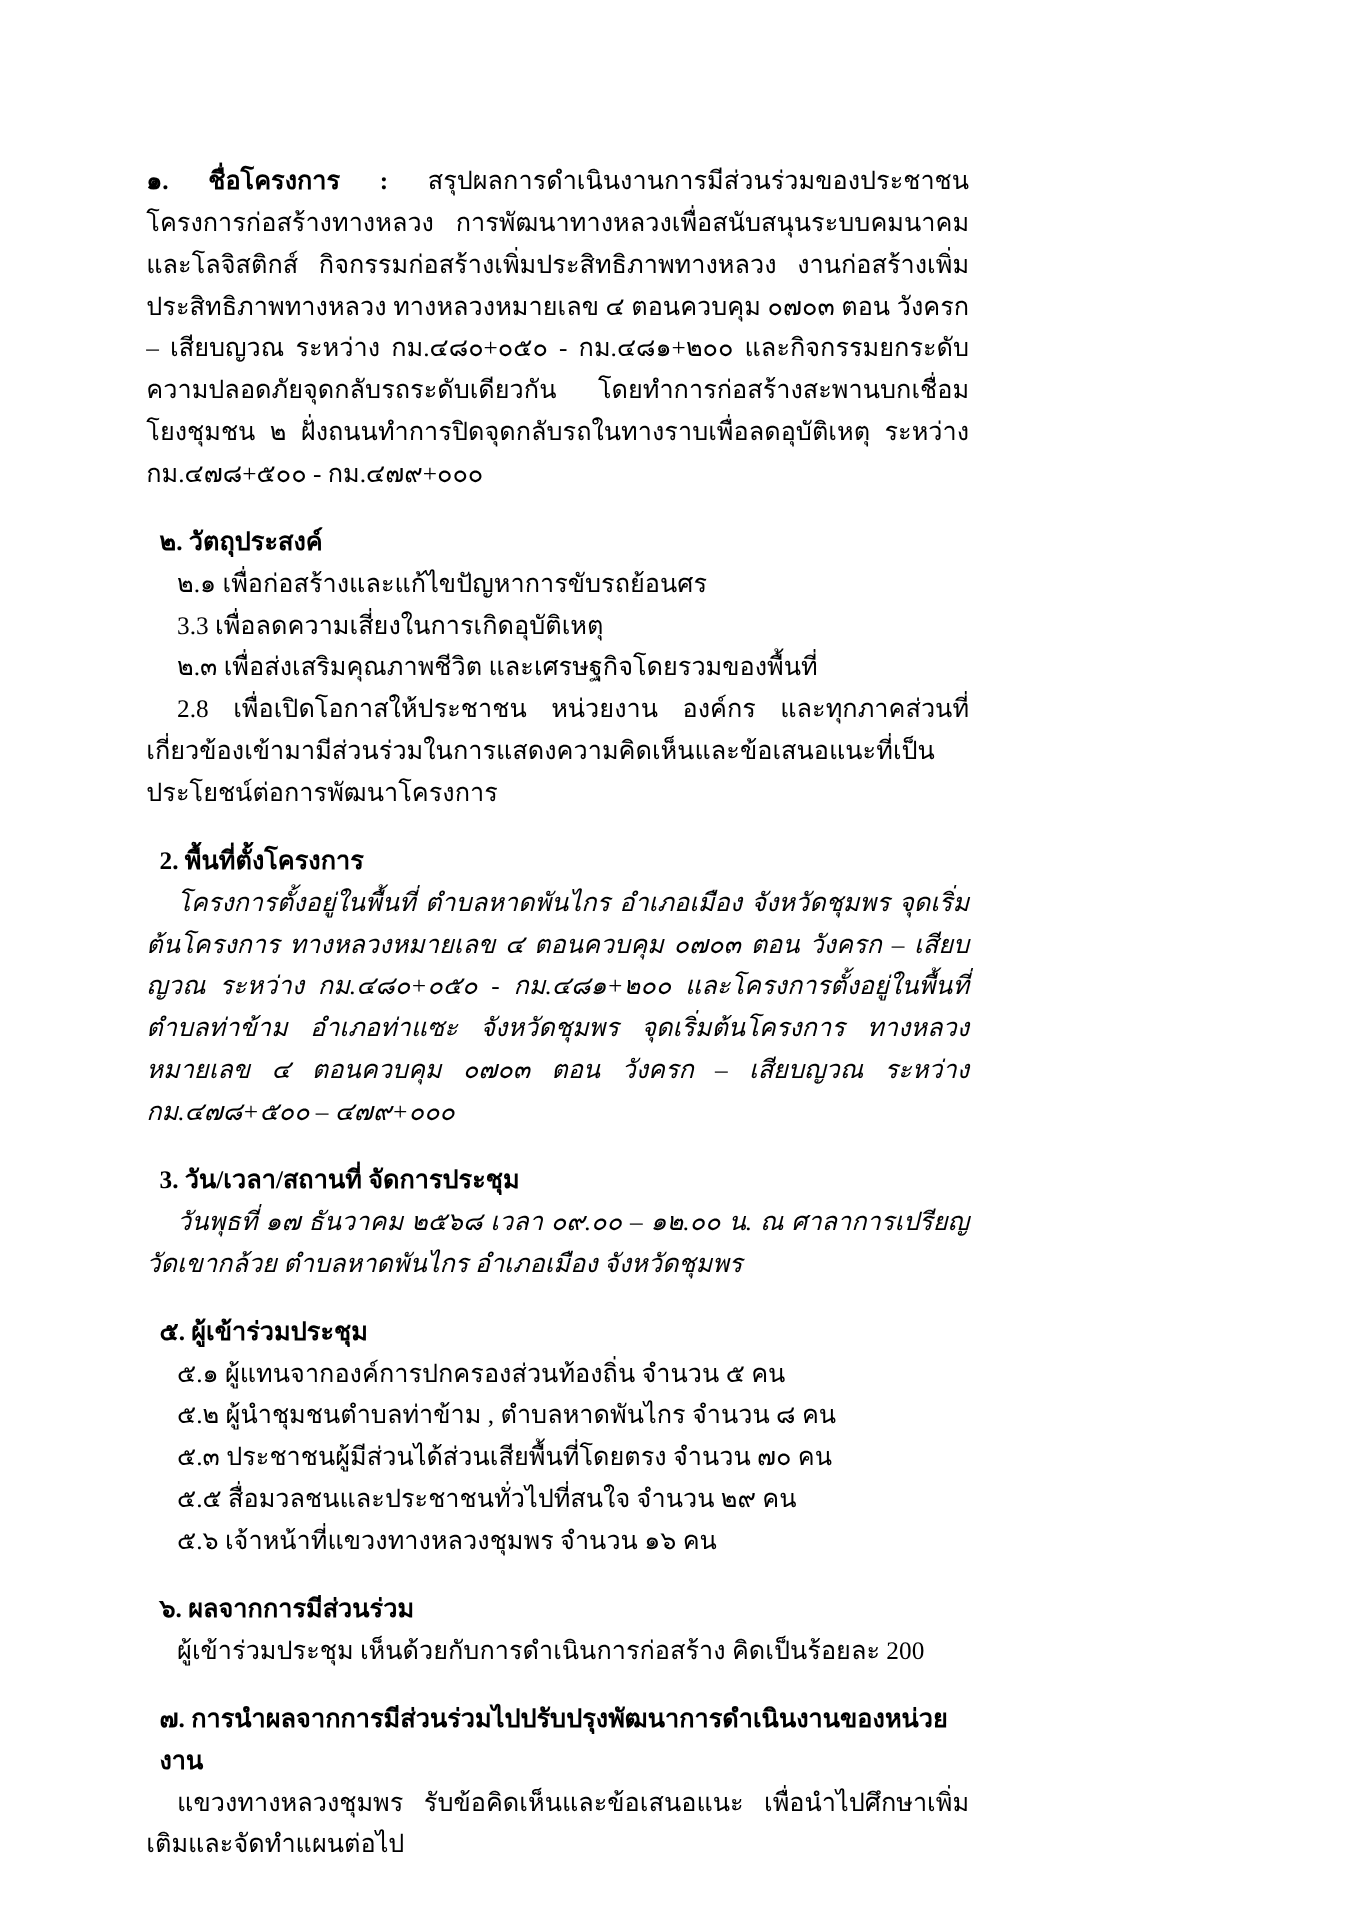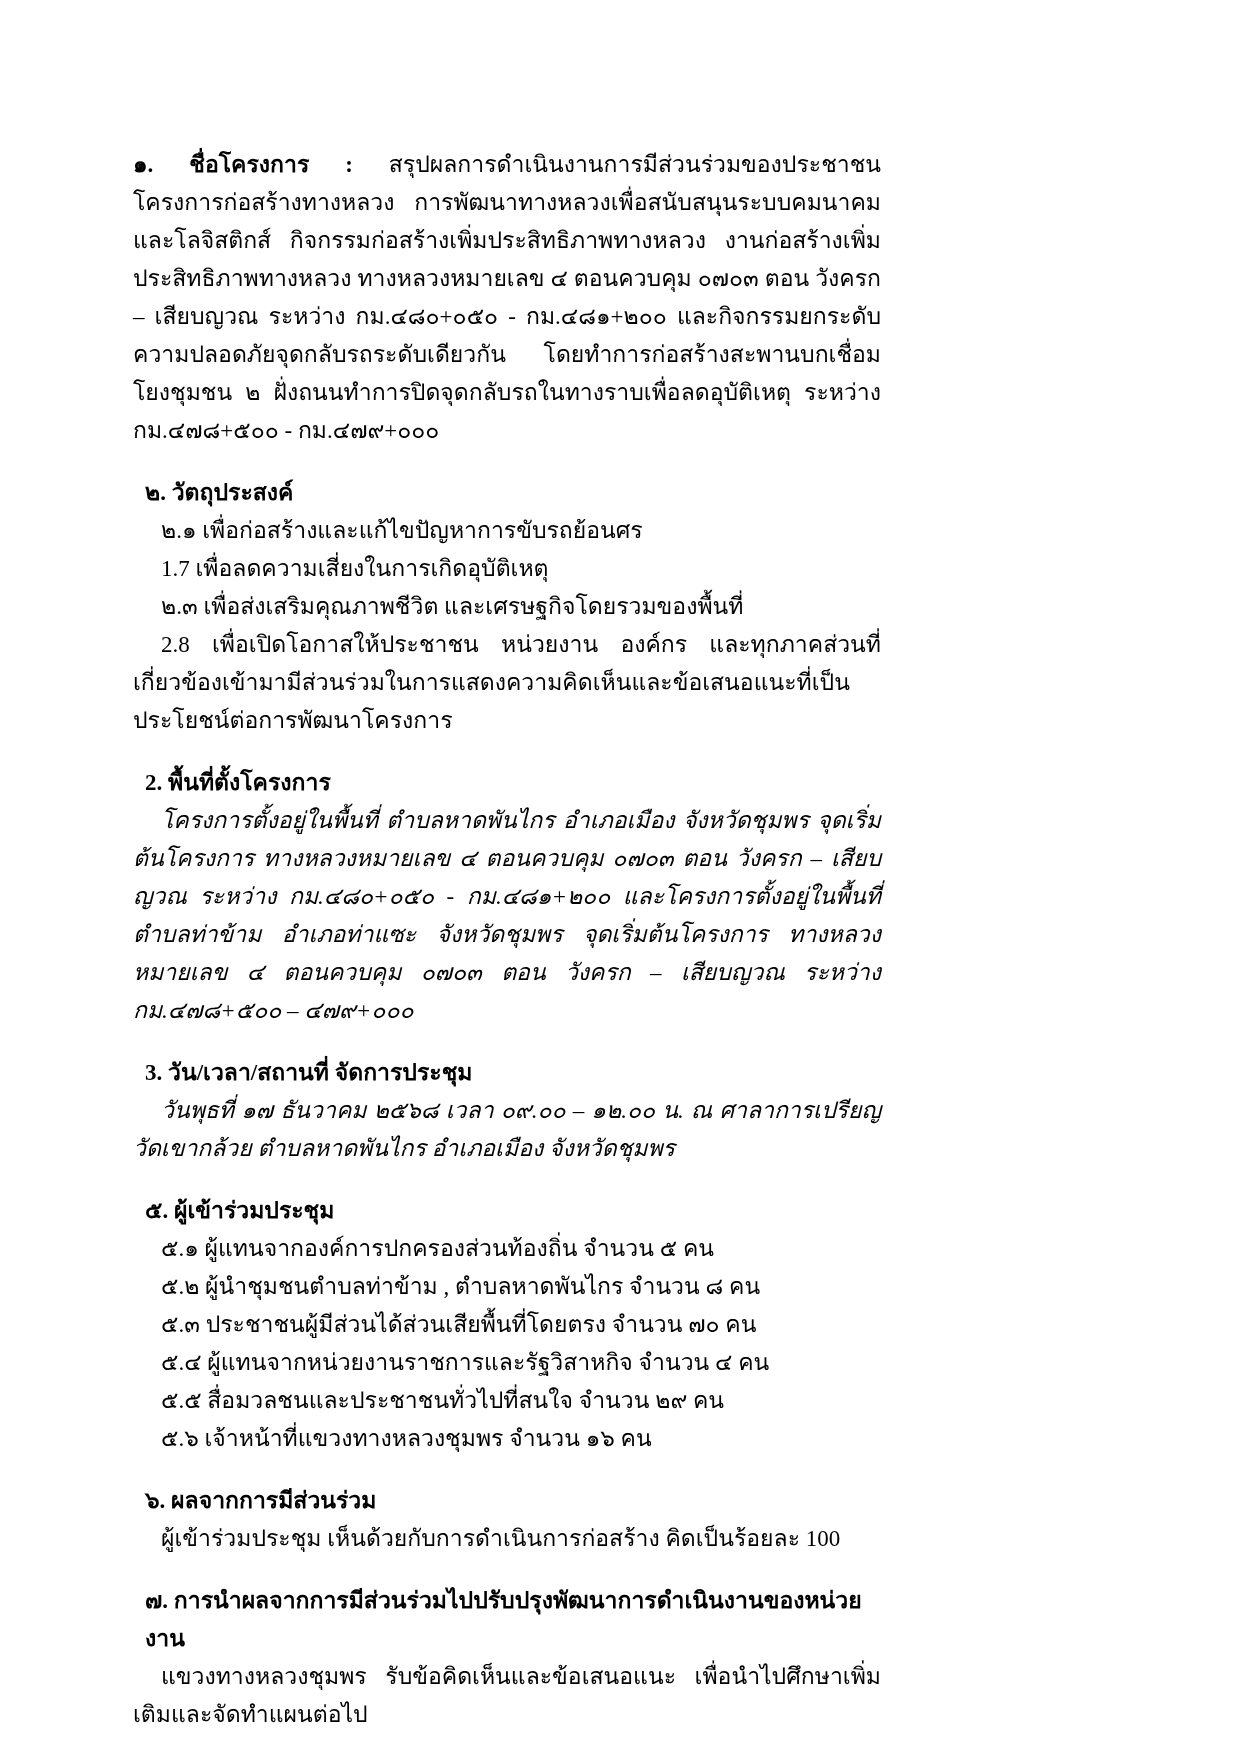--- a/index.html
+++ b/index.html
@@ -55,48 +55,47 @@
 <div class="page">
   <div class="doc">
 
     <section>
       <p><span class="lead-bold">๑. ชื่อโครงการ :</span> <span>สรุปผลการดำเนินงานการมีส่วนร่วมของประชาชน โครงการก่อสร้างทางหลวง การพัฒนาทางหลวงเพื่อสนับสนุนระบบคมนาคมและโลจิสติกส์ กิจกรรมก่อสร้างเพิ่มประสิทธิภาพทางหลวง งานก่อสร้างเพิ่มประสิทธิภาพทางหลวง ทางหลวงหมายเลข ๔ ตอนควบคุม ๐๗๐๓ ตอน วังครก – เสียบญวณ ระหว่าง กม.๔๘๐+๐๕๐ - กม.๔๘๑+๒๐๐ และกิจกรรมยกระดับความปลอดภัยจุดกลับรถระดับเดียวกัน โดยทำการก่อสร้างสะพานบกเชื่อมโยงชุมชน ๒ ฝั่งถนนทำการปิดจุดกลับรถในทางราบเพื่อลดอุบัติเหตุ ระหว่าง กม.๔๗๘+๕๐๐ - กม.๔๗๙+๐๐๐</span></p>
     </section>
 
     <section>
       <p class="section-heading">๒. วัตถุประสงค์</p>
       <p class="item">๒.๑ เพื่อก่อสร้างและแก้ไขปัญหาการขับรถย้อนศร</p>
-      <p class="item">1.7 เพื่อลดความเสี่ยงในการเกิดอุบัติเหตุ</p>
+      <p class="item">3.3 เพื่อลดความเสี่ยงในการเกิดอุบัติเหตุ</p>
       <p class="item">๒.๓ เพื่อส่งเสริมคุณภาพชีวิต และเศรษฐกิจโดยรวมของพื้นที่</p>
       <p class="item">2.8 เพื่อเปิดโอกาสให้ประชาชน หน่วยงาน องค์กร และทุกภาคส่วนที่เกี่ยวข้องเข้ามามีส่วนร่วมในการแสดงความคิดเห็นและข้อเสนอแนะที่เป็นประโยชน์ต่อการพัฒนาโครงการ</p>
     </section>
 
     <section>
       <p class="section-heading">2. พื้นที่ตั้งโครงการ</p>
       <p class="indent half-gap">โครงการตั้งอยู่ในพื้นที่ ตำบลหาดพันไกร อำเภอเมือง จังหวัดชุมพร จุดเริ่มต้นโครงการ ทางหลวงหมายเลข ๔ ตอนควบคุม ๐๗๐๓ ตอน วังครก – เสียบญวณ ระหว่าง กม.๔๘๐+๐๕๐ - กม.๔๘๑+๒๐๐ และโครงการตั้งอยู่ในพื้นที่ ตำบลท่าข้าม อำเภอท่าแซะ จังหวัดชุมพร จุดเริ่มต้นโครงการ ทางหลวงหมายเลข ๔ ตอนควบคุม ๐๗๐๓ ตอน วังครก – เสียบญวณ ระหว่าง กม.๔๗๘+๕๐๐ – ๔๗๙+๐๐๐</p>
     </section>
 
     <section>
       <p class="section-heading">3. วัน/เวลา/สถานที่ จัดการประชุม</p>
       <p class="indent half-gap">วันพุธที่ ๑๗ ธันวาคม ๒๕๖๘ เวลา ๐๙.๐๐ – ๑๒.๐๐ น. ณ ศาลาการเปรียญวัดเขากล้วย ตำบลหาดพันไกร อำเภอเมือง จังหวัดชุมพร</p>
     </section>
 
     <section>
       <p class="section-heading">๕. ผู้เข้าร่วมประชุม</p>
       <p class="item">๕.๑ ผู้แทนจากองค์การปกครองส่วนท้องถิ่น จำนวน ๕ คน</p>
       <p class="item">๕.๒ ผู้นำชุมชนตำบลท่าข้าม , ตำบลหาดพันไกร จำนวน ๘ คน</p>
       <p class="item">๕.๓ ประชาชนผู้มีส่วนได้ส่วนเสียพื้นที่โดยตรง จำนวน ๗๐ คน</p>
-      <p class="item">๕.๔ ผู้แทนจากหน่วยงานราชการและรัฐวิสาหกิจ จำนวน ๔ คน</p>
       <p class="item">๕.๕ สื่อมวลชนและประชาชนทั่วไปที่สนใจ จำนวน ๒๙ คน</p>
       <p class="item">๕.๖ เจ้าหน้าที่แขวงทางหลวงชุมพร จำนวน ๑๖ คน</p>
     </section>
 
     <section>
       <p class="section-heading">๖. ผลจากการมีส่วนร่วม</p>
-      <p class="indent">ผู้เข้าร่วมประชุม เห็นด้วยกับการดำเนินการก่อสร้าง คิดเป็นร้อยละ 100</p>
+      <p class="indent">ผู้เข้าร่วมประชุม เห็นด้วยกับการดำเนินการก่อสร้าง คิดเป็นร้อยละ 200</p>
     </section>
 
     <section>
       <p class="section-heading">๗. การนำผลจากการมีส่วนร่วมไปปรับปรุงพัฒนาการดำเนินงานของหน่วยงาน</p>
       <p class="indent">แขวงทางหลวงชุมพร รับข้อคิดเห็นและข้อเสนอแนะ เพื่อนำไปศึกษาเพิ่มเติมและจัดทำแผนต่อไป</p>
     </section>
 
   </div>
 </div>
 

